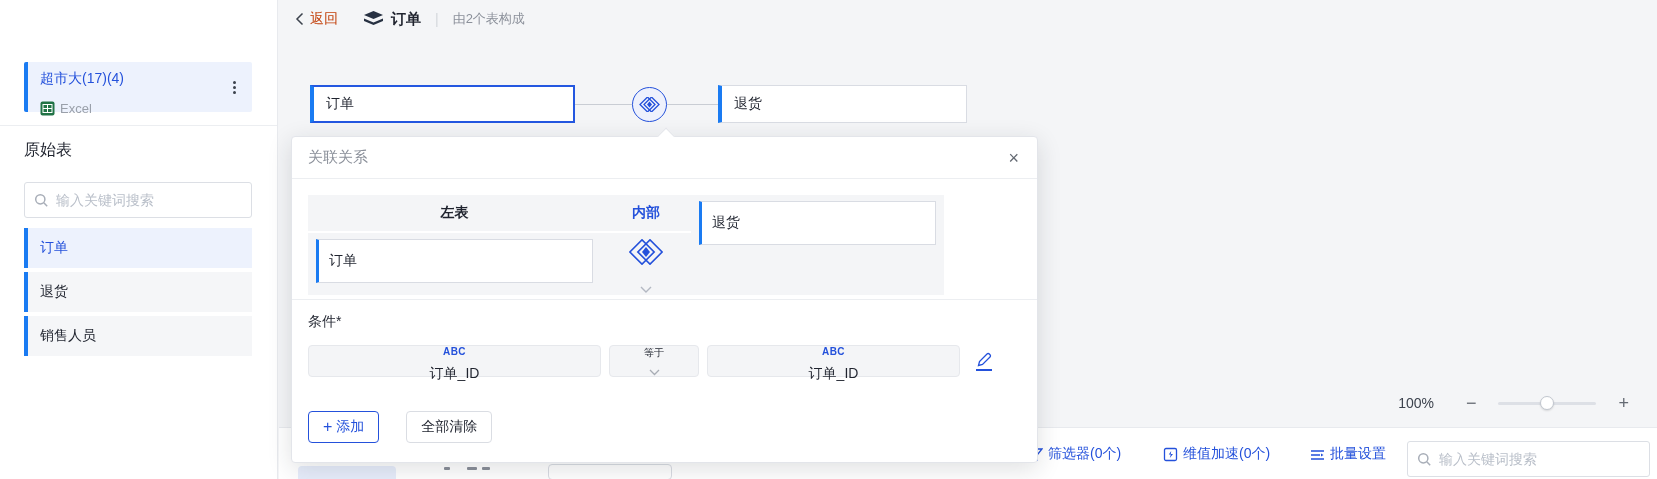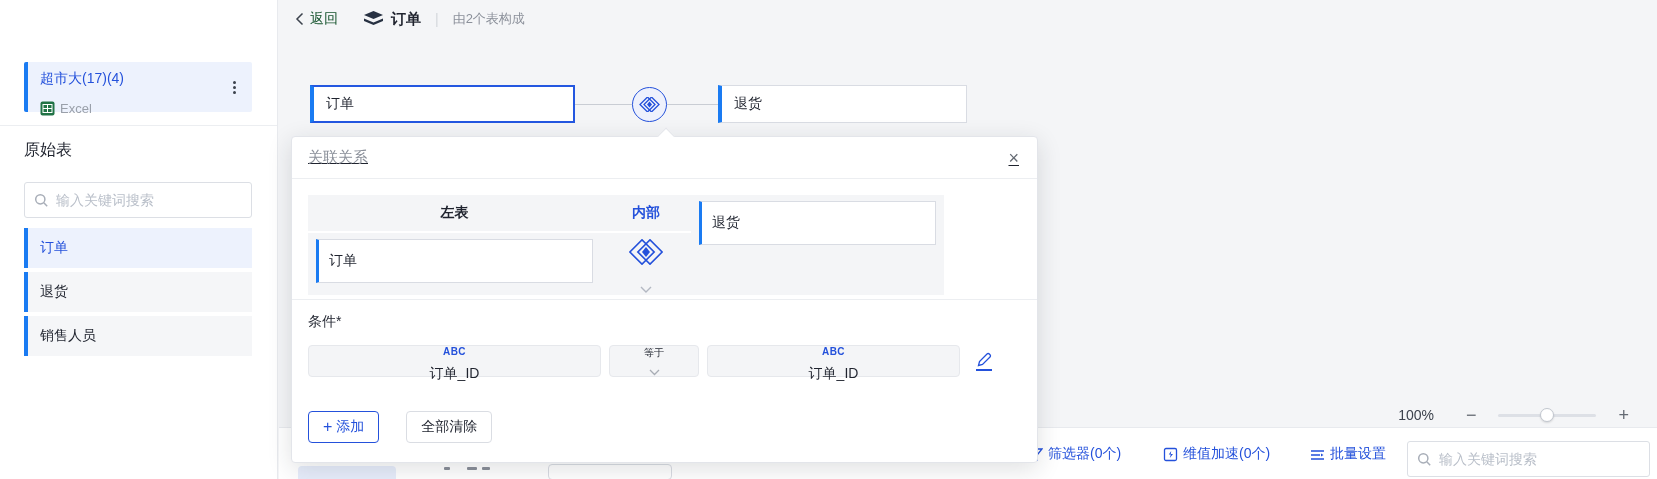--- a/index.html
+++ b/index.html
@@ -34,37 +34,37 @@
   .sb-search input::placeholder { color:#b9bfc9; }
   .tbl-item { position:absolute; left:24px; width:228px; height:40px;
     background:#f5f6f8; border-left:4px solid #1a7bf2;
     display:flex; align-items:center; padding-left:12px;
     font-size:14px; color:#1f232e; cursor:pointer; }
   .tbl-item.sel { background:#edf2fd; color:#2451db; }
 
   
   .main { position:absolute; left:279px; top:0; right:0; bottom:0; background:#f4f5f7; }
   .topbar { position:absolute; left:16px; top:8px; height:22px; display:flex; align-items:center; }
-  .back { display:flex; align-items:center; gap:6px; cursor:pointer; font-size:14px; color:#14532d; }
+  .back { display:flex; align-items:center; gap:6px; cursor:pointer; font-size:14px; color:#c2410c; }
   .tb-table { display:flex; align-items:center; gap:8px; margin-left:26px; }
   .tb-name { font-size:15px; font-weight:bold; color:#1f232e; }
   .tb-sep { margin:0 14px; color:#d4d7dd; font-size:14px; }
   .tb-info { font-size:13px; color:#8b909a; }
 
   
   .node { position:absolute; height:38px; background:#fff; display:flex; align-items:center;
     padding-left:12px; font-size:14px; color:#1f232e; cursor:pointer; }
   .node-left { left:31px; top:85px; width:265px; border:2px solid #2457e0; border-left:4px solid #1a7bf2; }
   .node-right { left:439px; top:85px; width:249px; border:1px solid #d9dce3; border-left:4px solid #1a7bf2; }
   .connector { position:absolute; left:296px; top:104px; width:143px; height:1px; background:#c9cdd4; }
   .join-node { position:absolute; left:353px; top:87px; width:35px; height:35px; border-radius:50%;
     background:#eef1fc; border:1px solid #2451db; display:flex; align-items:center; justify-content:center; cursor:pointer; }
 
   
-  .zoomctl { position:absolute; right:28px; top:406px; display:flex; align-items:center;justify-content:center; }
+  .zoomctl { position:absolute; right:28px; top:394px; display:flex; align-items:center;justify-content:center; }
   .zoom-pct { font-size:14px; color:#3c424d; margin-right:32px; }
   .zbtn { font-size:18px; color:#646a73; cursor:pointer; line-height:1; }
   .ztrack { position:relative; width:98px; height:3px; background:#dde0e6; border-radius:2px; margin:0 22px; cursor:pointer; }
   .zknob { position:absolute; left:42px; top:-6px; width:14px; height:14px; background:#fff;
     border:1px solid #c2c7cf; border-radius:50%; box-shadow:0 1px 2px rgba(0,0,0,.12); cursor:pointer; }
 
   
   .bottombar { position:absolute; left:0; right:0; top:427px; bottom:0; background:#fff; border-top:1px solid #e8eaee; }
   .bb-item { position:absolute; top:17px; display:flex; align-items:center; gap:5px;
     color:#2451db; font-size:14px; cursor:pointer; white-space:nowrap; }
@@ -77,21 +77,21 @@
   
   .stub-blue { position:absolute; left:19px; top:38px; width:98px; height:14px;
     background:#e7edfb; border-radius:4px 4px 0 0; }
   .stub-mark { position:absolute; top:39px; height:3px; background:#8a8f99; border-radius:1px; }
   .stub-box { position:absolute; left:269px; top:36px; width:124px; height:16px;
     background:#fff; border:1px solid #d9dce3; border-radius:4px; }
 
   
   .modal { position:absolute; left:291px; top:136px; width:747px; height:327px;
     background:#fff; border:1px solid #e3e5ea; border-radius:4px;
-    box-shadow:0 6px 24px rgba(31,35,46,.14);text-decoration:underline; }
+    box-shadow:0 6px 24px rgba(31,35,46,.14); }
   .modal-arrow { position:absolute; left:368px; top:-7px; width:12px; height:12px;
     background:#fff; border-left:1px solid #e3e5ea; border-top:1px solid #e3e5ea; transform:rotate(45deg); }
   .modal-head { height:42px; display:flex; align-items:center; justify-content:space-between;
     padding:0 14px 0 16px; border-bottom:1px solid #eceef1; }
   .modal-title { font-size:15px; color:#8b909a; }
   .modal-close { font-size:18px; color:#646a73; cursor:pointer; line-height:1; padding:2px 4px; }
   .join-grid { position:absolute; left:16px; top:58px; display:flex; gap:0; }
   .jcol { background:#f4f5f7; }
   .jcol-head { height:38px; display:flex; align-items:center; justify-content:center;
     font-size:14px; font-weight:bold; color:#1f232e; border-bottom:2px solid #fff; }

